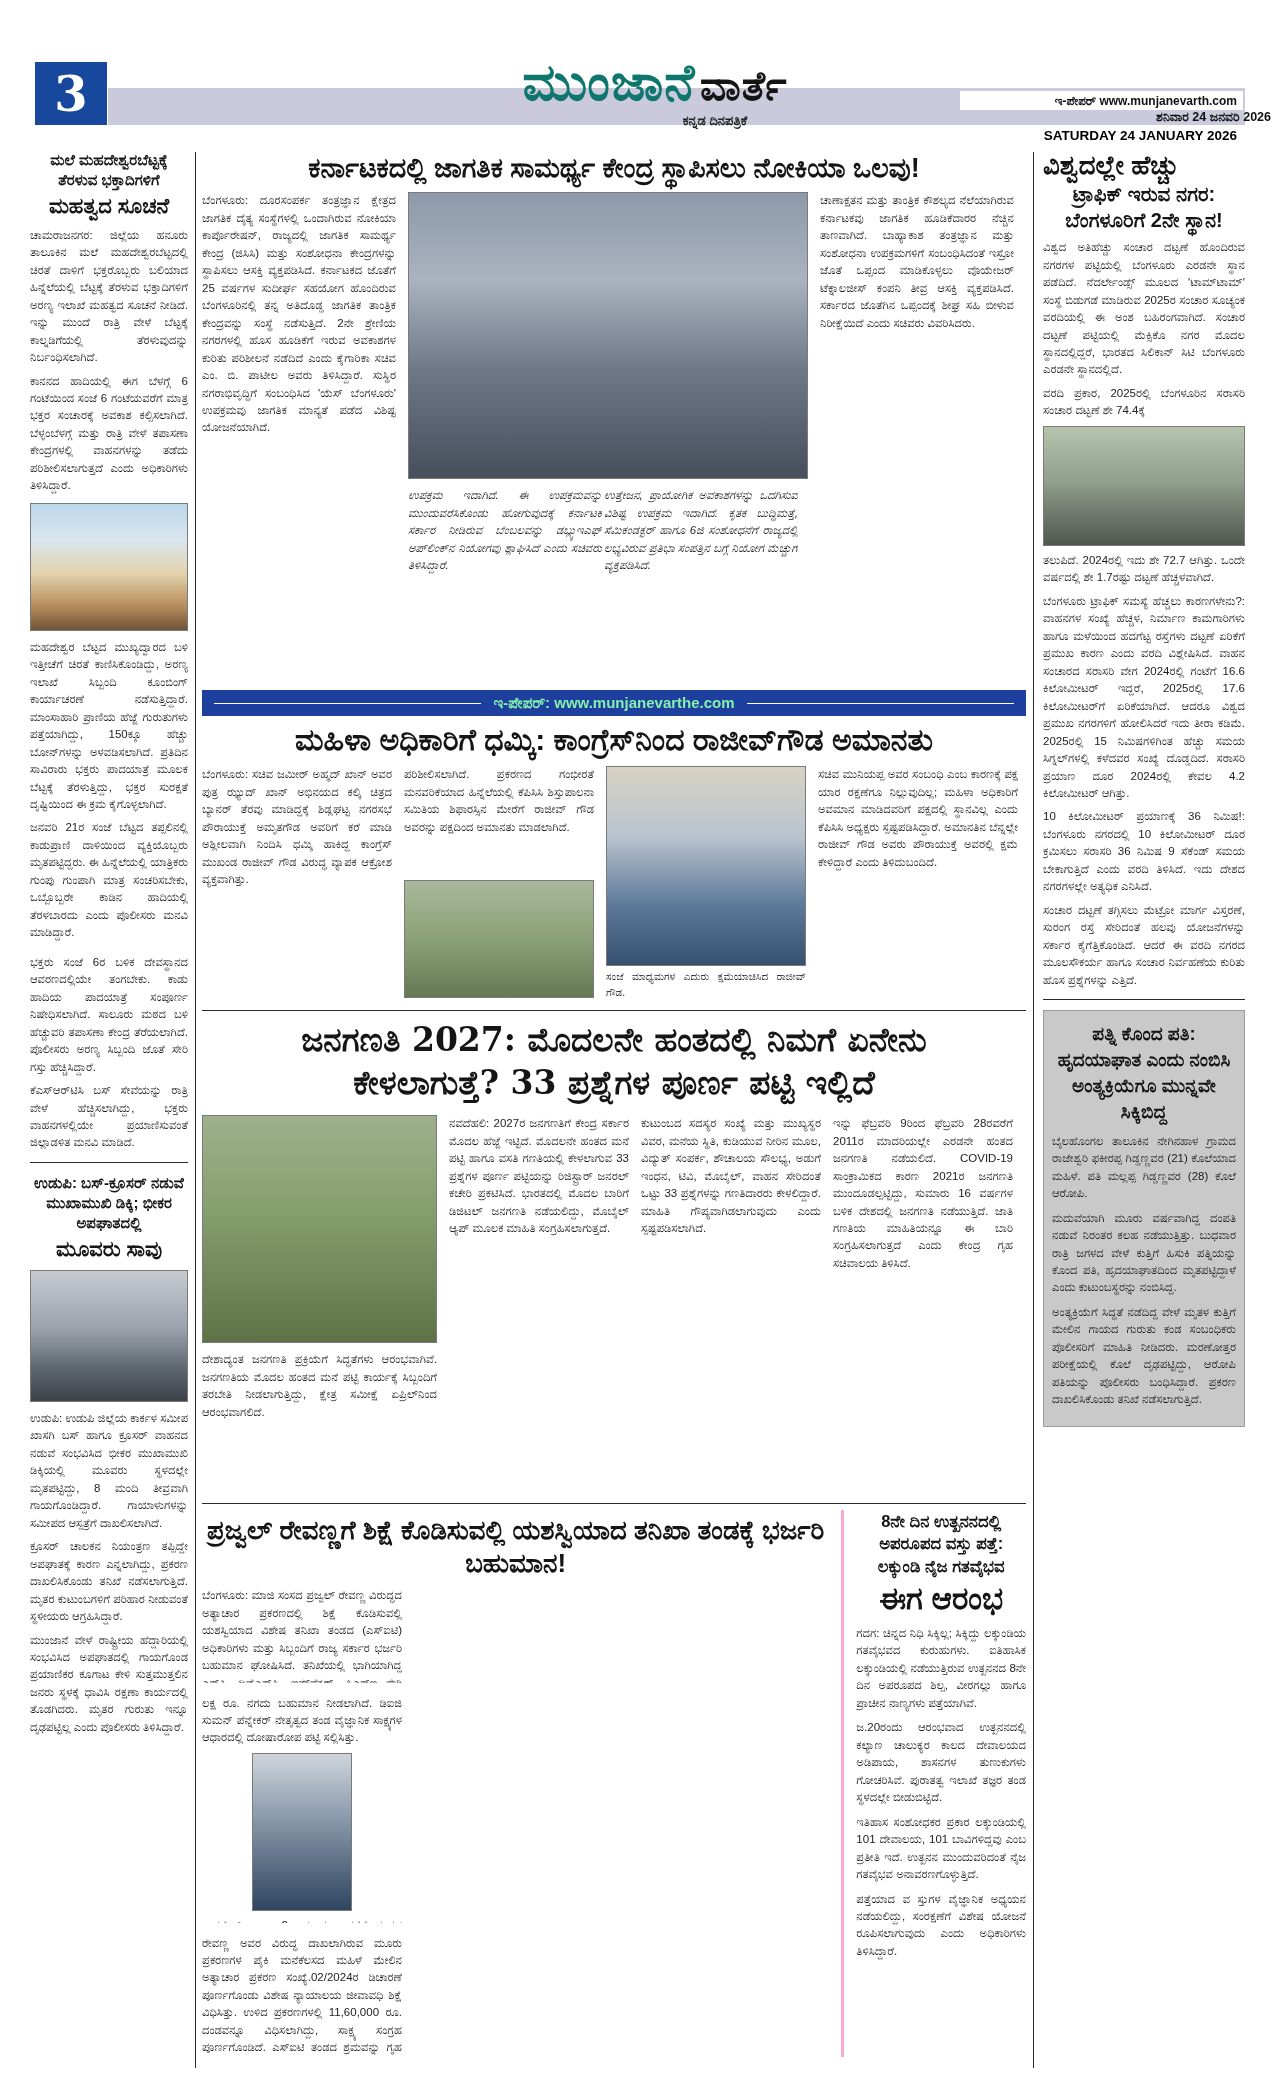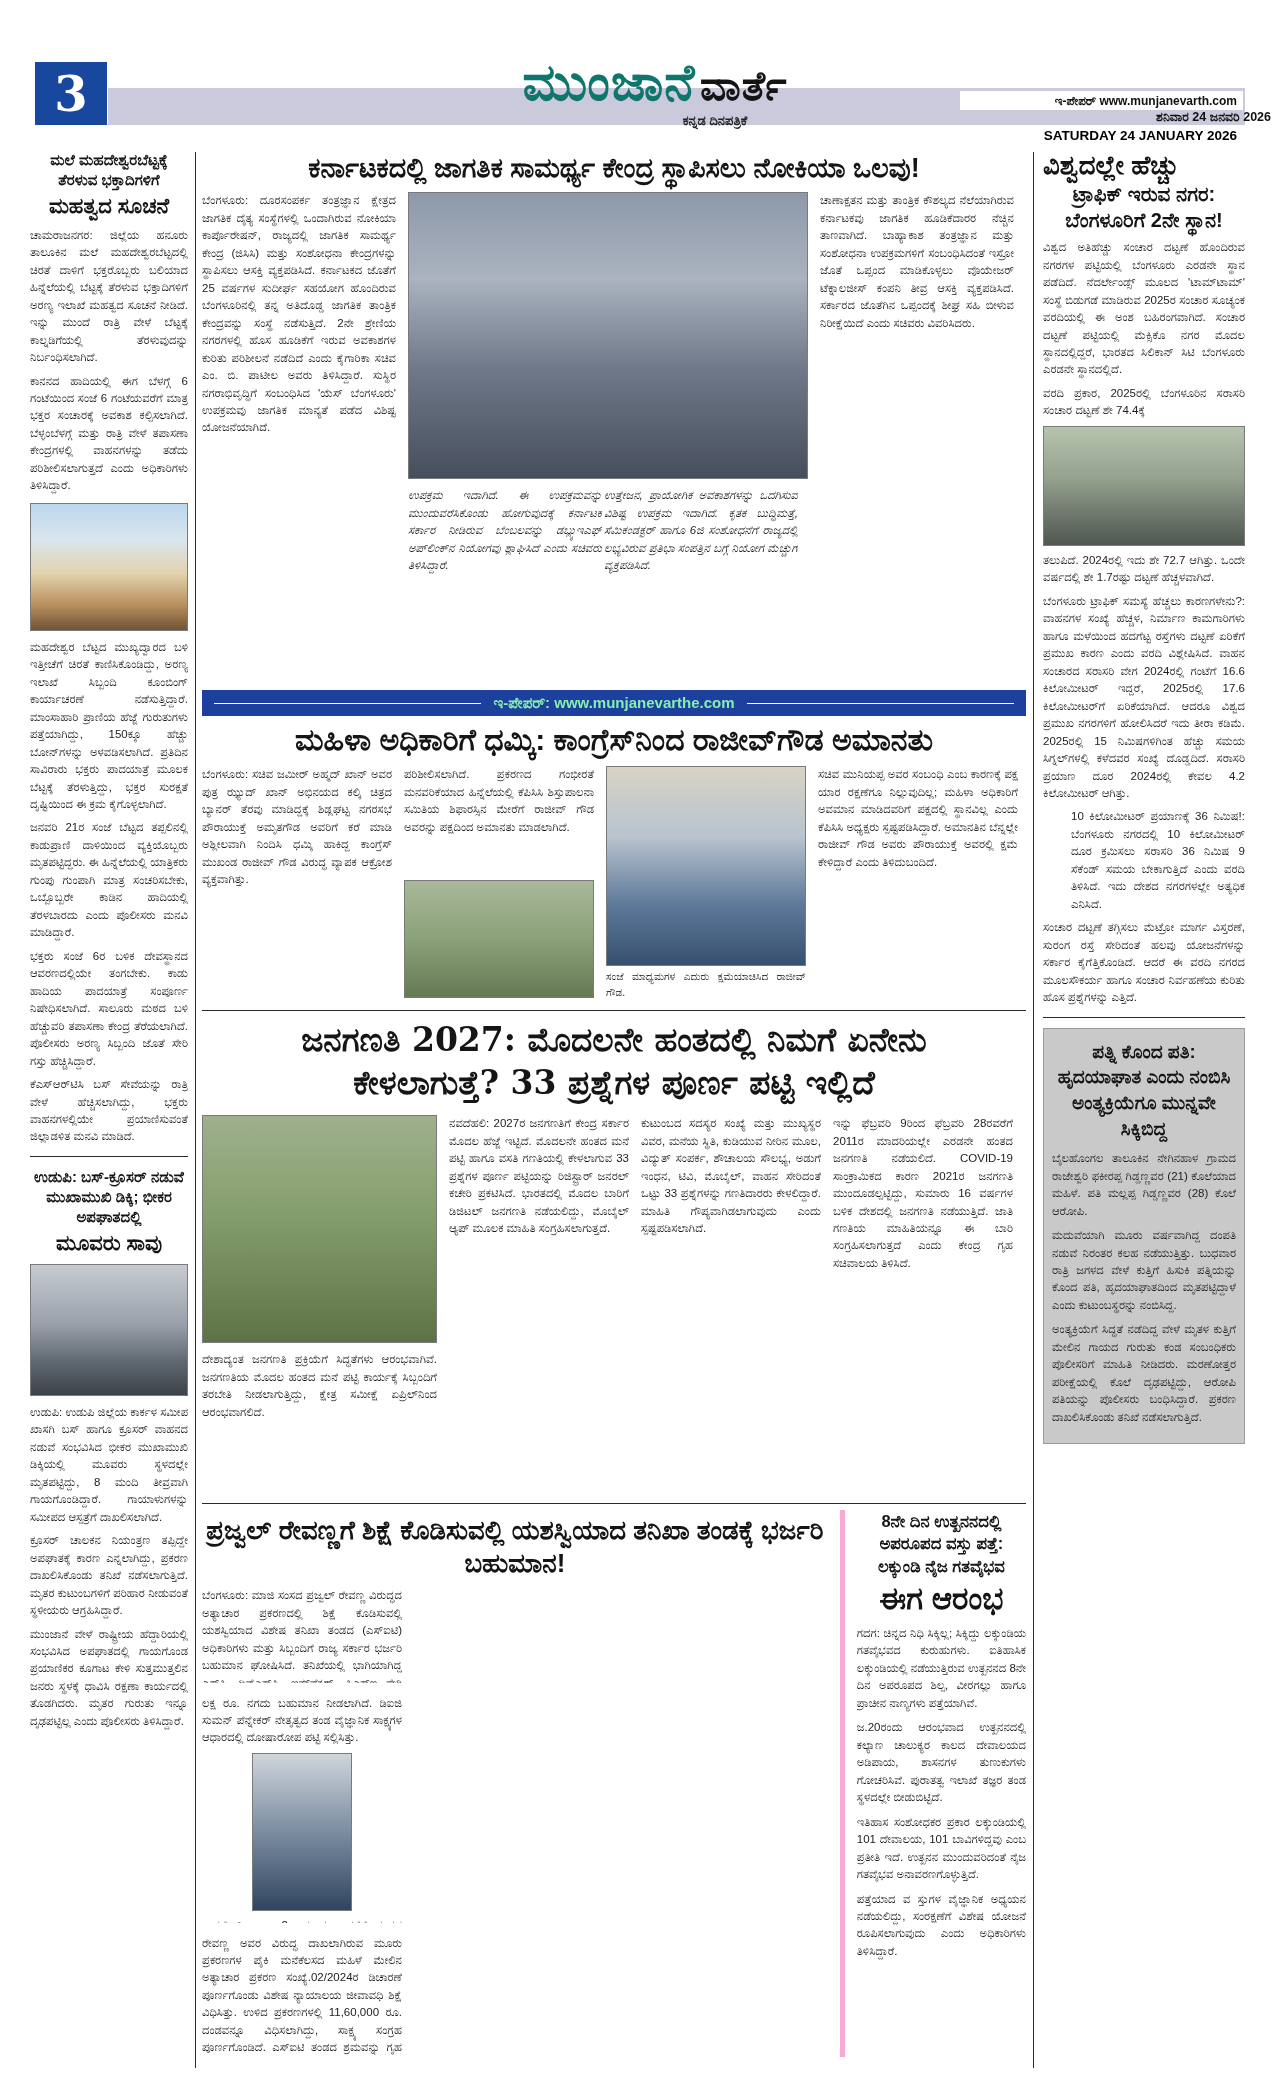--- a/index.html
+++ b/index.html
@@ -60,21 +60,21 @@
              text-align:center;line-height:1.3;margin:8px 0 10px 0;}
   .census-body{height:382px;overflow:hidden;}
   .t-census{width:235px;height:228px;margin-bottom:8px;
     background:linear-gradient(180deg,#9eb08e 0%,#87a06f 40%,#5d7347 100%);}
   .bottomrow{display:flex;margin-top:4px;}
   .headline4{font-size:26px;font-weight:bold;text-align:center;line-height:1.25;margin:4px 0 8px 0;}
   .prajwal{width:636px;}
   .prajwal-body{height:470px;overflow:hidden;flex-direction:column;}
   .t-prajwal{width:100px;height:158px;margin:6px auto;
     background:linear-gradient(180deg,#d0d5db 0%,#93a2b3 35%,#2f4560 100%);}
-  .lak{width:172px;padding-left:12px;border-left:5px solid #f9a8d4;margin-left:12px;}
+  .lak{width:172px;padding-left:12px;border-left:3px solid #f9a8d4;margin-left:12px;}
   .lak-kicker{font-size:16.5px;font-weight:bold;text-align:center;line-height:1.35;}
   .lak-title{font-size:31px;font-weight:bold;text-align:center;margin:4px 0 8px 0;}
   .lak-body{height:380px;overflow:hidden;}
 
   
   .rightrail{position:absolute;left:1043px;top:150px;width:202px;height:1918px;overflow:hidden;}
   .rr-h1{font-size:26px;font-weight:bold;text-align:left;line-height:1.2;}
   .rr-h2{font-size:20px;font-weight:bold;text-align:center;line-height:1.3;}
   .t-traffic{width:202px;height:120px;margin:6px 0;
     background:linear-gradient(180deg,#b6c3ad 0%,#93a08c 45%,#6d776b 75%,#4f5850 100%);}
@@ -104,21 +104,21 @@
   <div class="vrule" style="left:1033px;top:152px;height:1916px;"></div>
 
   <div class="leftrail">
     <div class="lr-kicker">ಮಲೆ ಮಹದೇಶ್ವರಬೆಟ್ಟಕ್ಕೆ ತೆರಳುವ ಭಕ್ತಾದಿಗಳಿಗೆ</div>
     <div class="lr-title">ಮಹತ್ವದ ಸೂಚನೆ</div>
     <div class="kn">ಚಾಮರಾಜನಗರ: ಜಿಲ್ಲೆಯ ಹನೂರು ತಾಲೂಕಿನ ಮಲೆ ಮಹದೇಶ್ವರಬೆಟ್ಟದಲ್ಲಿ ಚಿರತೆ ದಾಳಿಗೆ ಭಕ್ತರೊಬ್ಬರು ಬಲಿಯಾದ ಹಿನ್ನೆಲೆಯಲ್ಲಿ ಬೆಟ್ಟಕ್ಕೆ ತೆರಳುವ ಭಕ್ತಾದಿಗಳಿಗೆ ಅರಣ್ಯ ಇಲಾಖೆ ಮಹತ್ವದ ಸೂಚನೆ ನೀಡಿದೆ. ಇನ್ನು ಮುಂದೆ ರಾತ್ರಿ ವೇಳೆ ಬೆಟ್ಟಕ್ಕೆ ಕಾಲ್ನಡಿಗೆಯಲ್ಲಿ ತೆರಳುವುದನ್ನು ನಿರ್ಬಂಧಿಸಲಾಗಿದೆ.</div>
     <div class="kn" style="margin-top:6px;">ಕಾನನದ ಹಾದಿಯಲ್ಲಿ ಈಗ ಬೆಳಗ್ಗೆ 6 ಗಂಟೆಯಿಂದ ಸಂಜೆ 6 ಗಂಟೆಯವರೆಗೆ ಮಾತ್ರ ಭಕ್ತರ ಸಂಚಾರಕ್ಕೆ ಅವಕಾಶ ಕಲ್ಪಿಸಲಾಗಿದೆ. ಬೆಳ್ಳಂಬೆಳಗ್ಗೆ ಮತ್ತು ರಾತ್ರಿ ವೇಳೆ ತಪಾಸಣಾ ಕೇಂದ್ರಗಳಲ್ಲಿ ವಾಹನಗಳನ್ನು ತಡೆದು ಪರಿಶೀಲಿಸಲಾಗುತ್ತದೆ ಎಂದು ಅಧಿಕಾರಿಗಳು ತಿಳಿಸಿದ್ದಾರೆ.</div>
     <div class="photo t-temple"></div>
     <div class="kn">ಮಹದೇಶ್ವರ ಬೆಟ್ಟದ ಮುಖ್ಯದ್ವಾರದ ಬಳಿ ಇತ್ತೀಚೆಗೆ ಚಿರತೆ ಕಾಣಿಸಿಕೊಂಡಿದ್ದು, ಅರಣ್ಯ ಇಲಾಖೆ ಸಿಬ್ಬಂದಿ ಕೂಂಬಿಂಗ್ ಕಾರ್ಯಾಚರಣೆ ನಡೆಸುತ್ತಿದ್ದಾರೆ. ಮಾಂಸಾಹಾರಿ ಪ್ರಾಣಿಯ ಹೆಜ್ಜೆ ಗುರುತುಗಳು ಪತ್ತೆಯಾಗಿದ್ದು, 150ಕ್ಕೂ ಹೆಚ್ಚು ಬೋನ್‌ಗಳನ್ನು ಅಳವಡಿಸಲಾಗಿದೆ. ಪ್ರತಿದಿನ ಸಾವಿರಾರು ಭಕ್ತರು ಪಾದಯಾತ್ರೆ ಮೂಲಕ ಬೆಟ್ಟಕ್ಕೆ ತೆರಳುತ್ತಿದ್ದು, ಭಕ್ತರ ಸುರಕ್ಷತೆ ದೃಷ್ಟಿಯಿಂದ ಈ ಕ್ರಮ ಕೈಗೊಳ್ಳಲಾಗಿದೆ.</div>
     <div class="kn" style="margin-top:6px;">ಜನವರಿ 21ರ ಸಂಜೆ ಬೆಟ್ಟದ ತಪ್ಪಲಿನಲ್ಲಿ ಕಾಡುಪ್ರಾಣಿ ದಾಳಿಯಿಂದ ವ್ಯಕ್ತಿಯೊಬ್ಬರು ಮೃತಪಟ್ಟಿದ್ದರು. ಈ ಹಿನ್ನೆಲೆಯಲ್ಲಿ ಯಾತ್ರಿಕರು ಗುಂಪು ಗುಂಪಾಗಿ ಮಾತ್ರ ಸಂಚರಿಸಬೇಕು, ಒಬ್ಬೊಬ್ಬರೇ ಕಾಡಿನ ಹಾದಿಯಲ್ಲಿ ತೆರಳಬಾರದು ಎಂದು ಪೊಲೀಸರು ಮನವಿ ಮಾಡಿದ್ದಾರೆ.</div>
-    <div class="kn" style="margin-top:6px;">ಭಕ್ತರು ಸಂಜೆ 6ರ ಬಳಿಕ ದೇವಸ್ಥಾನದ ಆವರಣದಲ್ಲಿಯೇ ತಂಗಬೇಕು. ಕಾಡು ಹಾದಿಯ ಪಾದಯಾತ್ರೆ ಸಂಪೂರ್ಣ ನಿಷೇಧಿಸಲಾಗಿದೆ. ಸಾಲೂರು ಮಠದ ಬಳಿ ಹೆಚ್ಚುವರಿ ತಪಾಸಣಾ ಕೇಂದ್ರ ತೆರೆಯಲಾಗಿದೆ. ಪೊಲೀಸರು ಅರಣ್ಯ ಸಿಬ್ಬಂದಿ ಜೊತೆ ಸೇರಿ ಗಸ್ತು ಹೆಚ್ಚಿಸಿದ್ದಾರೆ.</div>
+    <div class="kn" style="margin-top:12px;">ಭಕ್ತರು ಸಂಜೆ 6ರ ಬಳಿಕ ದೇವಸ್ಥಾನದ ಆವರಣದಲ್ಲಿಯೇ ತಂಗಬೇಕು. ಕಾಡು ಹಾದಿಯ ಪಾದಯಾತ್ರೆ ಸಂಪೂರ್ಣ ನಿಷೇಧಿಸಲಾಗಿದೆ. ಸಾಲೂರು ಮಠದ ಬಳಿ ಹೆಚ್ಚುವರಿ ತಪಾಸಣಾ ಕೇಂದ್ರ ತೆರೆಯಲಾಗಿದೆ. ಪೊಲೀಸರು ಅರಣ್ಯ ಸಿಬ್ಬಂದಿ ಜೊತೆ ಸೇರಿ ಗಸ್ತು ಹೆಚ್ಚಿಸಿದ್ದಾರೆ.</div>
     <div class="kn" style="margin-top:6px;">ಕೆಎಸ್ಆರ್‌ಟಿಸಿ ಬಸ್ ಸೇವೆಯನ್ನು ರಾತ್ರಿ ವೇಳೆ ಹೆಚ್ಚಿಸಲಾಗಿದ್ದು, ಭಕ್ತರು ವಾಹನಗಳಲ್ಲಿಯೇ ಪ್ರಯಾಣಿಸುವಂತೆ ಜಿಲ್ಲಾಡಳಿತ ಮನವಿ ಮಾಡಿದೆ.</div>
 
     <hr class="hr" style="margin:10px 0;">
 
     <div class="lr-kicker">ಉಡುಪಿ: ಬಸ್-ಕ್ರೂಸರ್ ನಡುವೆ ಮುಖಾಮುಖಿ ಡಿಕ್ಕಿ; ಭೀಕರ ಅಪಘಾತದಲ್ಲಿ</div>
     <div class="lr-title">ಮೂವರು ಸಾವು</div>
     <div class="photo t-bus"></div>
     <div class="kn">ಉಡುಪಿ: ಉಡುಪಿ ಜಿಲ್ಲೆಯ ಕಾರ್ಕಳ ಸಮೀಪ ಖಾಸಗಿ ಬಸ್ ಹಾಗೂ ಕ್ರೂಸರ್ ವಾಹನದ ನಡುವೆ ಸಂಭವಿಸಿದ ಭೀಕರ ಮುಖಾಮುಖಿ ಡಿಕ್ಕಿಯಲ್ಲಿ ಮೂವರು ಸ್ಥಳದಲ್ಲೇ ಮೃತಪಟ್ಟಿದ್ದು, 8 ಮಂದಿ ತೀವ್ರವಾಗಿ ಗಾಯಗೊಂಡಿದ್ದಾರೆ. ಗಾಯಾಳುಗಳನ್ನು ಸಮೀಪದ ಆಸ್ಪತ್ರೆಗೆ ದಾಖಲಿಸಲಾಗಿದೆ.</div>
     <div class="kn" style="margin-top:6px;">ಕ್ರೂಸರ್ ಚಾಲಕನ ನಿಯಂತ್ರಣ ತಪ್ಪಿದ್ದೇ ಅಪಘಾತಕ್ಕೆ ಕಾರಣ ಎನ್ನಲಾಗಿದ್ದು, ಪ್ರಕರಣ ದಾಖಲಿಸಿಕೊಂಡು ತನಿಖೆ ನಡೆಸಲಾಗುತ್ತಿದೆ. ಮೃತರ ಕುಟುಂಬಗಳಿಗೆ ಪರಿಹಾರ ನೀಡುವಂತೆ ಸ್ಥಳೀಯರು ಆಗ್ರಹಿಸಿದ್ದಾರೆ.</div>
     <div class="kn" style="margin-top:6px;">ಮುಂಜಾನೆ ವೇಳೆ ರಾಷ್ಟ್ರೀಯ ಹೆದ್ದಾರಿಯಲ್ಲಿ ಸಂಭವಿಸಿದ ಅಪಘಾತದಲ್ಲಿ ಗಾಯಗೊಂಡ ಪ್ರಯಾಣಿಕರ ಕೂಗಾಟ ಕೇಳಿ ಸುತ್ತಮುತ್ತಲಿನ ಜನರು ಸ್ಥಳಕ್ಕೆ ಧಾವಿಸಿ ರಕ್ಷಣಾ ಕಾರ್ಯದಲ್ಲಿ ತೊಡಗಿದರು. ಮೃತರ ಗುರುತು ಇನ್ನೂ ದೃಢಪಟ್ಟಿಲ್ಲ ಎಂದು ಪೊಲೀಸರು ತಿಳಿಸಿದ್ದಾರೆ.</div>
@@ -215,21 +215,21 @@
   <div class="rightrail">
     <div>
       <div class="rr-h1">ವಿಶ್ವದಲ್ಲೇ ಹೆಚ್ಚು</div>
       <div class="rr-h2">ಟ್ರಾಫಿಕ್ ಇರುವ ನಗರ:</div>
       <div class="rr-h2">ಬೆಂಗಳೂರಿಗೆ 2ನೇ ಸ್ಥಾನ!</div>
       <div class="kn" style="margin-top:6px;">ವಿಶ್ವದ ಅತಿಹೆಚ್ಚು ಸಂಚಾರ ದಟ್ಟಣೆ ಹೊಂದಿರುವ ನಗರಗಳ ಪಟ್ಟಿಯಲ್ಲಿ ಬೆಂಗಳೂರು ಎರಡನೇ ಸ್ಥಾನ ಪಡೆದಿದೆ. ನೆದರ್ಲೇಂಡ್ಸ್ ಮೂಲದ 'ಟಾಮ್‌ಟಾಮ್' ಸಂಸ್ಥೆ ಬಿಡುಗಡೆ ಮಾಡಿರುವ 2025ರ ಸಂಚಾರ ಸೂಚ್ಯಂಕ ವರದಿಯಲ್ಲಿ ಈ ಅಂಶ ಬಹಿರಂಗವಾಗಿದೆ. ಸಂಚಾರ ದಟ್ಟಣೆ ಪಟ್ಟಿಯಲ್ಲಿ ಮೆಕ್ಸಿಕೊ ನಗರ ಮೊದಲ ಸ್ಥಾನದಲ್ಲಿದ್ದರೆ, ಭಾರತದ ಸಿಲಿಕಾನ್ ಸಿಟಿ ಬೆಂಗಳೂರು ಎರಡನೇ ಸ್ಥಾನದಲ್ಲಿದೆ.</div>
       <div class="kn" style="margin-top:6px;">ವರದಿ ಪ್ರಕಾರ, 2025ರಲ್ಲಿ ಬೆಂಗಳೂರಿನ ಸರಾಸರಿ ಸಂಚಾರ ದಟ್ಟಣೆ ಶೇ 74.4ಕ್ಕೆ</div>
       <div class="photo t-traffic"></div>
       <div class="kn">ತಲುಪಿದೆ. 2024ರಲ್ಲಿ ಇದು ಶೇ 72.7 ಆಗಿತ್ತು. ಒಂದೇ ವರ್ಷದಲ್ಲಿ ಶೇ 1.7ರಷ್ಟು ದಟ್ಟಣೆ ಹೆಚ್ಚಳವಾಗಿದೆ.</div>
       <div class="kn" style="margin-top:6px;">ಬೆಂಗಳೂರು ಟ್ರಾಫಿಕ್ ಸಮಸ್ಯೆ ಹೆಚ್ಚಲು ಕಾರಣಗಳೇನು?: ವಾಹನಗಳ ಸಂಖ್ಯೆ ಹೆಚ್ಚಳ, ನಿರ್ಮಾಣ ಕಾಮಗಾರಿಗಳು ಹಾಗೂ ಮಳೆಯಿಂದ ಹದಗೆಟ್ಟ ರಸ್ತೆಗಳು ದಟ್ಟಣೆ ಏರಿಕೆಗೆ ಪ್ರಮುಖ ಕಾರಣ ಎಂದು ವರದಿ ವಿಶ್ಲೇಷಿಸಿದೆ. ವಾಹನ ಸಂಚಾರದ ಸರಾಸರಿ ವೇಗ 2024ರಲ್ಲಿ ಗಂಟೆಗೆ 16.6 ಕಿಲೋಮೀಟರ್ ಇದ್ದರೆ, 2025ರಲ್ಲಿ 17.6 ಕಿಲೋಮೀಟರ್‌ಗೆ ಏರಿಕೆಯಾಗಿದೆ. ಆದರೂ ವಿಶ್ವದ ಪ್ರಮುಖ ನಗರಗಳಿಗೆ ಹೋಲಿಸಿದರೆ ಇದು ತೀರಾ ಕಡಿಮೆ. 2025ರಲ್ಲಿ 15 ನಿಮಿಷಗಳಿಗಿಂತ ಹೆಚ್ಚು ಸಮಯ ಸಿಗ್ನಲ್‌ಗಳಲ್ಲಿ ಕಳೆದವರ ಸಂಖ್ಯೆ ದೊಡ್ಡದಿದೆ. ಸರಾಸರಿ ಪ್ರಯಾಣ ದೂರ 2024ರಲ್ಲಿ ಕೇವಲ 4.2 ಕಿಲೋಮೀಟರ್ ಆಗಿತ್ತು.</div>
-      <div class="kn" style="margin-top:6px;margin-left:28px;">10 ಕಿಲೋಮೀಟರ್ ಪ್ರಯಾಣಕ್ಕೆ 36 ನಿಮಿಷ!: ಬೆಂಗಳೂರು ನಗರದಲ್ಲಿ 10 ಕಿಲೋಮೀಟರ್ ದೂರ ಕ್ರಮಿಸಲು ಸರಾಸರಿ 36 ನಿಮಿಷ 9 ಸೆಕೆಂಡ್ ಸಮಯ ಬೇಕಾಗುತ್ತಿದೆ ಎಂದು ವರದಿ ತಿಳಿಸಿದೆ. ಇದು ದೇಶದ ನಗರಗಳಲ್ಲೇ ಅತ್ಯಧಿಕ ಎನಿಸಿದೆ.</div>
+      <div class="kn" style="margin-top:6px;">10 ಕಿಲೋಮೀಟರ್ ಪ್ರಯಾಣಕ್ಕೆ 36 ನಿಮಿಷ!: ಬೆಂಗಳೂರು ನಗರದಲ್ಲಿ 10 ಕಿಲೋಮೀಟರ್ ದೂರ ಕ್ರಮಿಸಲು ಸರಾಸರಿ 36 ನಿಮಿಷ 9 ಸೆಕೆಂಡ್ ಸಮಯ ಬೇಕಾಗುತ್ತಿದೆ ಎಂದು ವರದಿ ತಿಳಿಸಿದೆ. ಇದು ದೇಶದ ನಗರಗಳಲ್ಲೇ ಅತ್ಯಧಿಕ ಎನಿಸಿದೆ.</div>
       <div class="kn" style="margin-top:6px;">ಸಂಚಾರ ದಟ್ಟಣೆ ತಗ್ಗಿಸಲು ಮೆಟ್ರೋ ಮಾರ್ಗ ವಿಸ್ತರಣೆ, ಸುರಂಗ ರಸ್ತೆ ಸೇರಿದಂತೆ ಹಲವು ಯೋಜನೆಗಳನ್ನು ಸರ್ಕಾರ ಕೈಗೆತ್ತಿಕೊಂಡಿದೆ. ಆದರೆ ಈ ವರದಿ ನಗರದ ಮೂಲಸೌಕರ್ಯ ಹಾಗೂ ಸಂಚಾರ ನಿರ್ವಹಣೆಯ ಕುರಿತು ಹೊಸ ಪ್ರಶ್ನೆಗಳನ್ನು ಎತ್ತಿದೆ.</div>
     </div>
 
     <hr class="hr" style="margin:10px 0 0 0;">
 
     <div class="graypanel">
       <div class="gp-title">ಪತ್ನಿ ಕೊಂದ ಪತಿ: ಹೃದಯಾಘಾತ ಎಂದು ನಂಬಿಸಿ ಅಂತ್ಯಕ್ರಿಯೆಗೂ ಮುನ್ನವೇ ಸಿಕ್ಕಿಬಿದ್ದ</div>
       <div class="kn">
         <p>ಬೈಲಹೊಂಗಲ ತಾಲೂಕಿನ ನೇಗಿನಹಾಳ ಗ್ರಾಮದ ರಾಜೇಶ್ವರಿ ಫಕೀರಪ್ಪ ಗಿಡ್ಡಣ್ಣವರ (21) ಕೊಲೆಯಾದ ಮಹಿಳೆ. ಪತಿ ಮಲ್ಲಪ್ಪ ಗಿಡ್ಡಣ್ಣವರ (28) ಕೊಲೆ ಆರೋಪಿ.</p>
         <p>ಮದುವೆಯಾಗಿ ಮೂರು ವರ್ಷವಾಗಿದ್ದ ದಂಪತಿ ನಡುವೆ ನಿರಂತರ ಕಲಹ ನಡೆಯುತ್ತಿತ್ತು. ಬುಧವಾರ ರಾತ್ರಿ ಜಗಳದ ವೇಳೆ ಕುತ್ತಿಗೆ ಹಿಸುಕಿ ಪತ್ನಿಯನ್ನು ಕೊಂದ ಪತಿ, ಹೃದಯಾಘಾತದಿಂದ ಮೃತಪಟ್ಟಿದ್ದಾಳೆ ಎಂದು ಕುಟುಂಬಸ್ಥರನ್ನು ನಂಬಿಸಿದ್ದ.</p>

